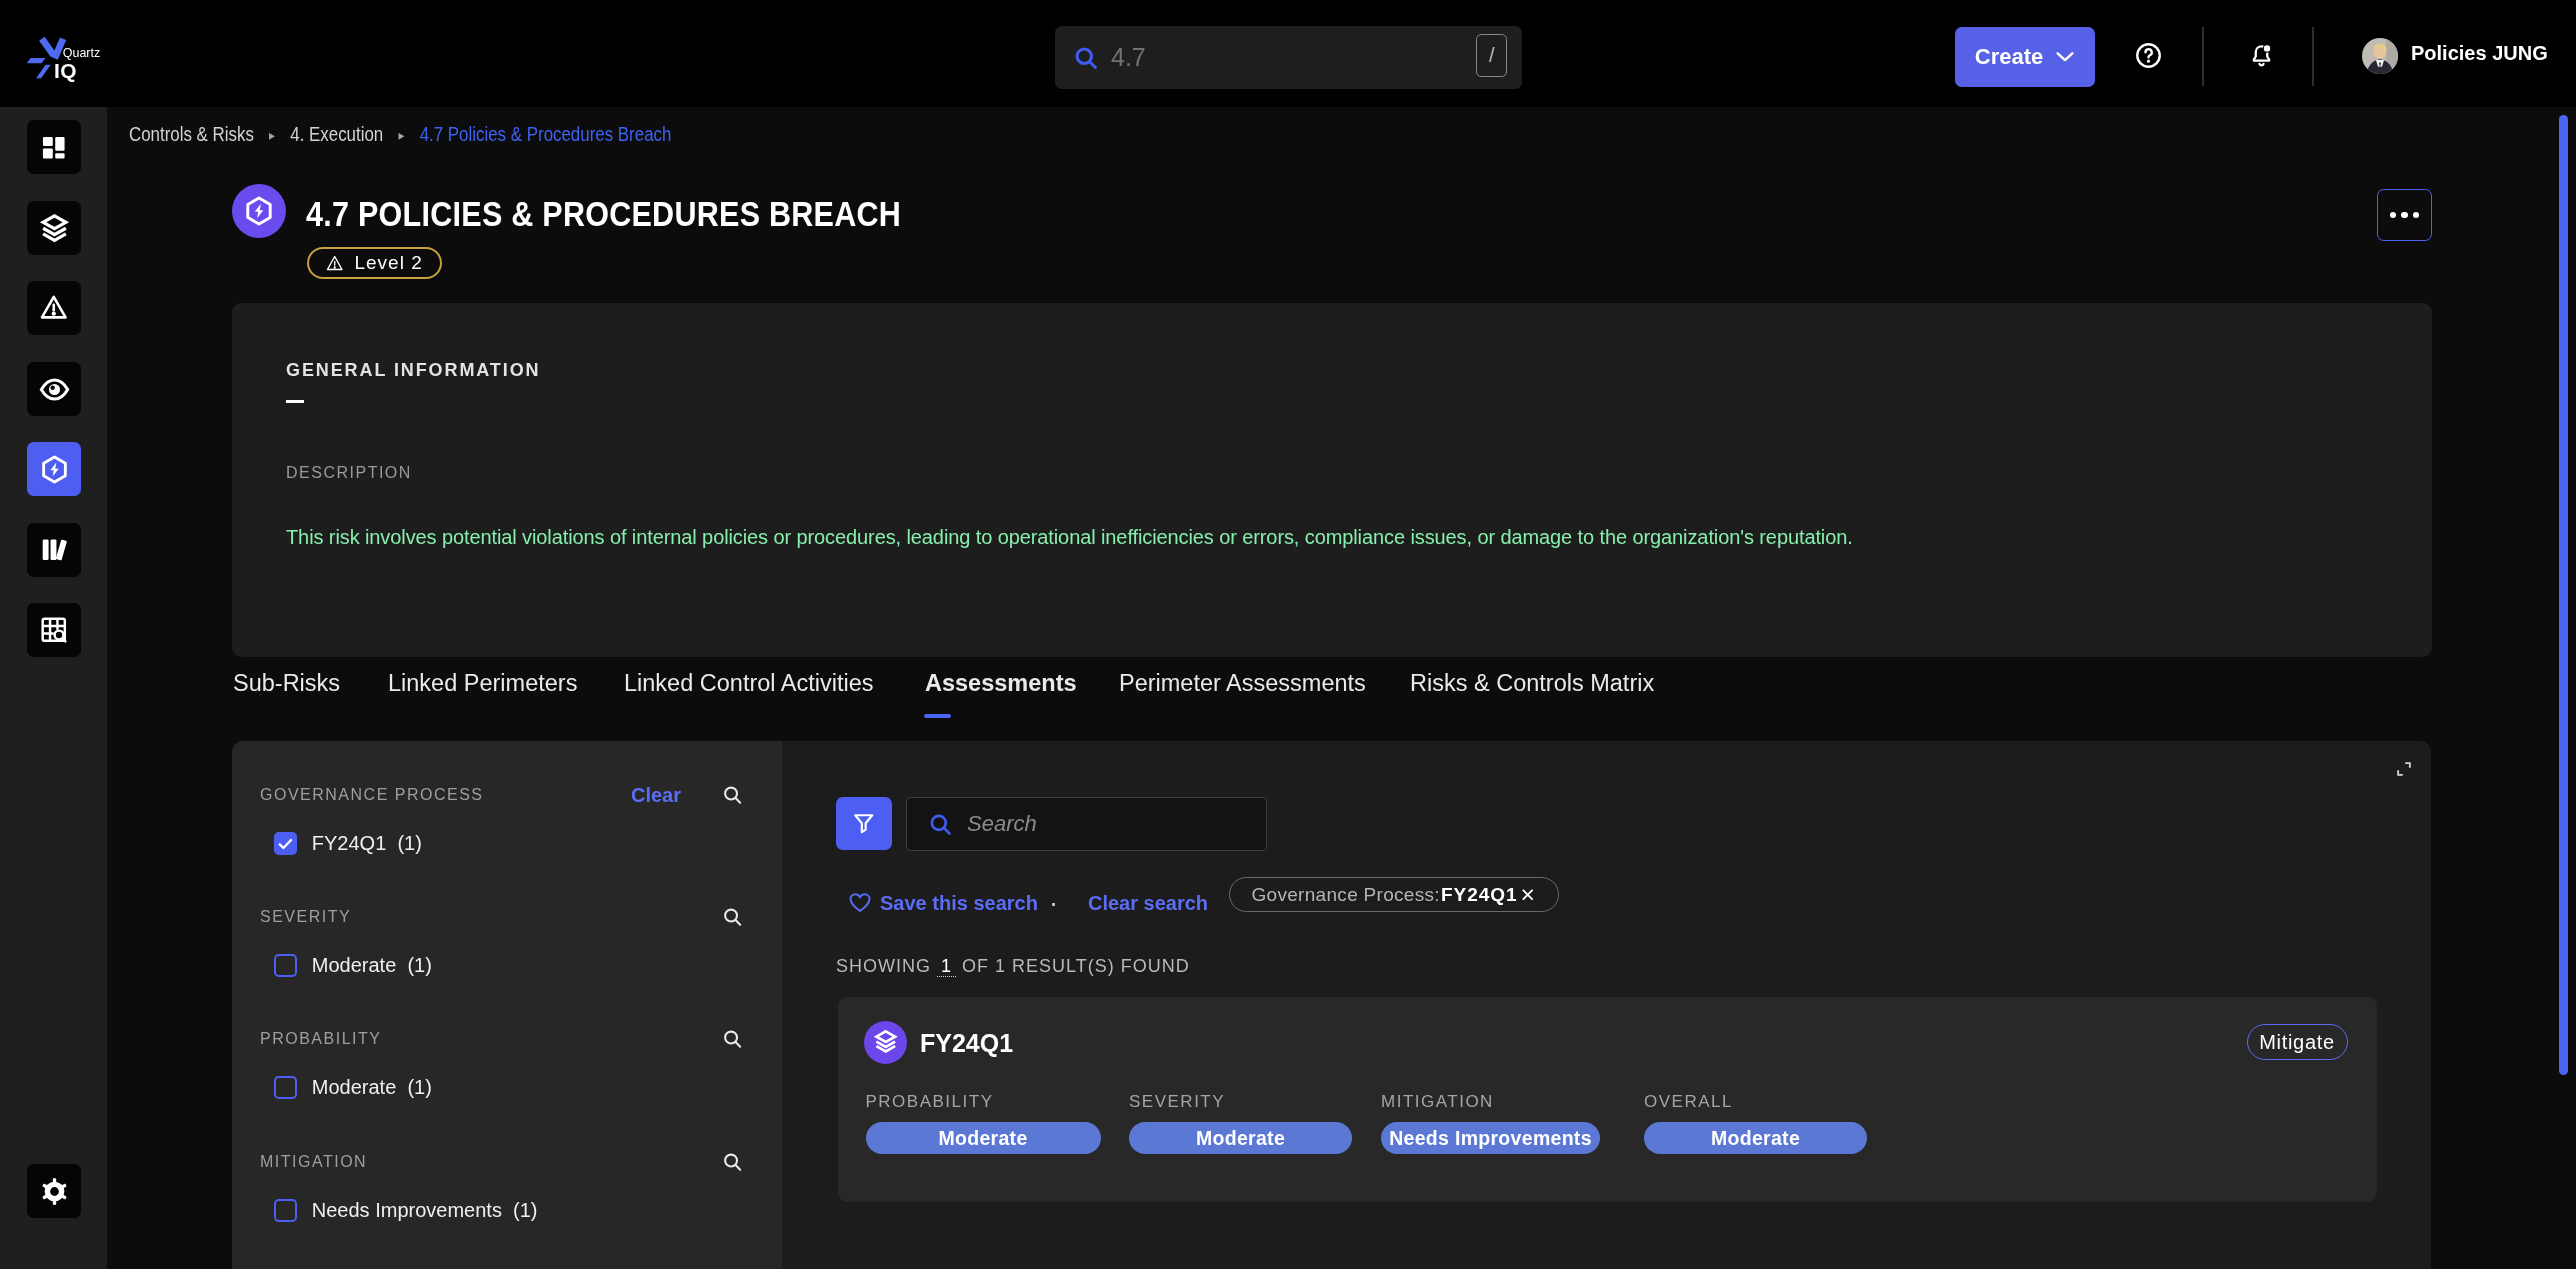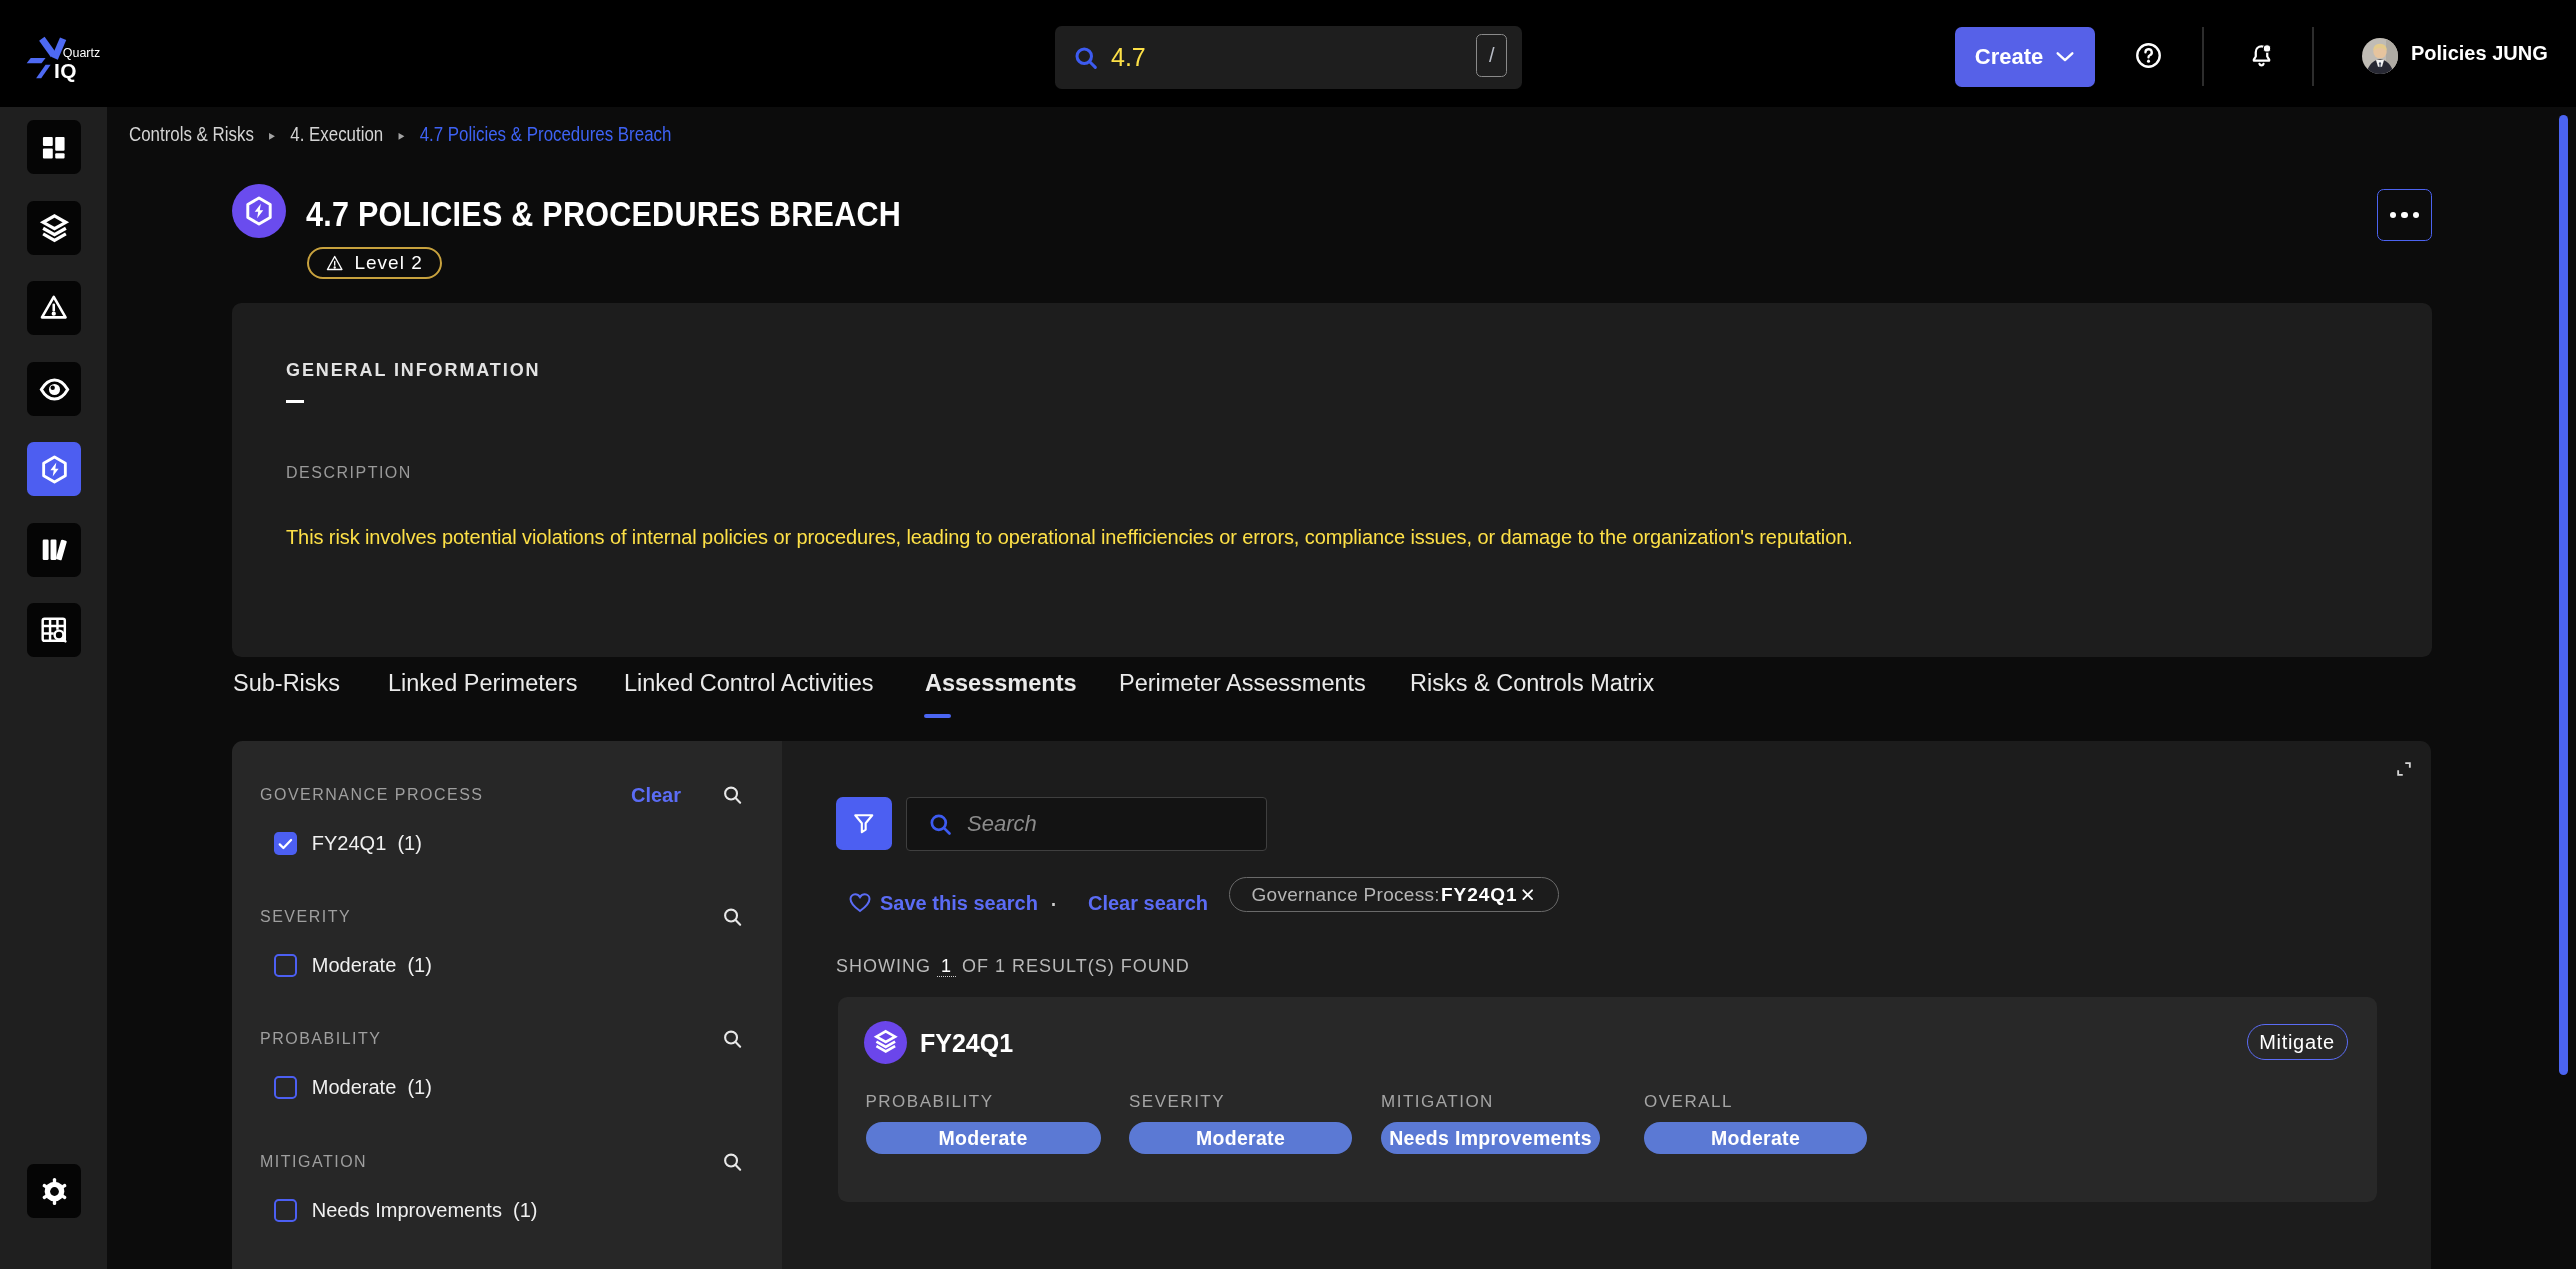--- a/index.html
+++ b/index.html
@@ -6,21 +6,21 @@
   html,body { width:2576px; height:1270px; background:#0c0c0c; overflow:hidden;
     font-family:"Liberation Sans", sans-serif; }
   .abs { position:absolute; }
   #page { position:relative; width:2576px; height:1270px;padding-left:35px; }
 
   
   #header { position:absolute; left:0; top:0; width:2576px; height:107px; background:#000; }
   #searchbar { position:absolute; left:1055px; top:25.5px; width:467px; height:63px;
     background:#1e1e1e; border-radius:6.7px; }
   #searchbar .q { position:absolute; left:56px; top:50%; transform:translateY(-50%);
-    color:#fde047; font-size:25px; }
+    color:#737373; font-size:25px; }
   #slashkey { position:absolute; right:14.8px; top:8.7px; width:31px; height:43px;
     border:1.3px solid #8a8a8a; border-radius:5.4px; color:#b9bdc7; font-size:20px;
     display:flex; align-items:center; justify-content:center; }
   #createbtn { position:absolute; left:1955px; top:27px; width:140px; height:60px;
     background:#5661e8; border-radius:6.7px; color:#fff; font-size:22px; font-weight:700;
     display:flex; align-items:center; justify-content:center; gap:12px; }
   .hdr-divider { position:absolute; top:27px; width:2px; height:59px; background:#2d2d2d; }
   #username { position:absolute; left:2411px; top:0; height:107px; display:flex; align-items:center;
     color:#fff; font-size:20px; font-weight:700; }
 
@@ -48,21 +48,21 @@
   #dots3 i { width:6.7px; height:6.7px; border-radius:50%; background:#fff; }
 
   
   #gicard { position:absolute; left:232px; top:303px; width:2200px; height:354px;
     background:#1d1d1d; border-radius:9.4px; }
   #gicard h2 { position:absolute; left:54px; top:57px; font-size:18px; font-weight:700;
     color:#e3e3e3; letter-spacing:1.9px; }
   #gicard .dash { position:absolute; left:54px; top:97px; width:18px; height:3.4px; background:#fff; }
   #gicard h3 { position:absolute; left:54px; top:161px; font-size:16px; font-weight:400;
     color:#9a9a9a; letter-spacing:1.5px; }
-  #gicard p { position:absolute; left:54px; top:223px; font-size:20px; color:#fde047; width:1744px; white-space:nowrap; letter-spacing:-0.1px; }
+  #gicard p { position:absolute; left:54px; top:223px; font-size:20px; color:#86efac; width:1744px; white-space:nowrap; letter-spacing:-0.1px; }
 
   
   #tabs { position:absolute; left:0; top:670px; font-size:23.5px; color:#eaeaea; }
   #tabs span { position:absolute; white-space:nowrap; }
   #tabs .on { font-weight:700; }
   #tabunderline { position:absolute; left:924px; top:714px; width:27px; height:4px;
     background:#4b66f3; border-radius:2px; }
 
   
   #filterpanel { position:absolute; left:232px; top:741px; width:550px; height:529px;

